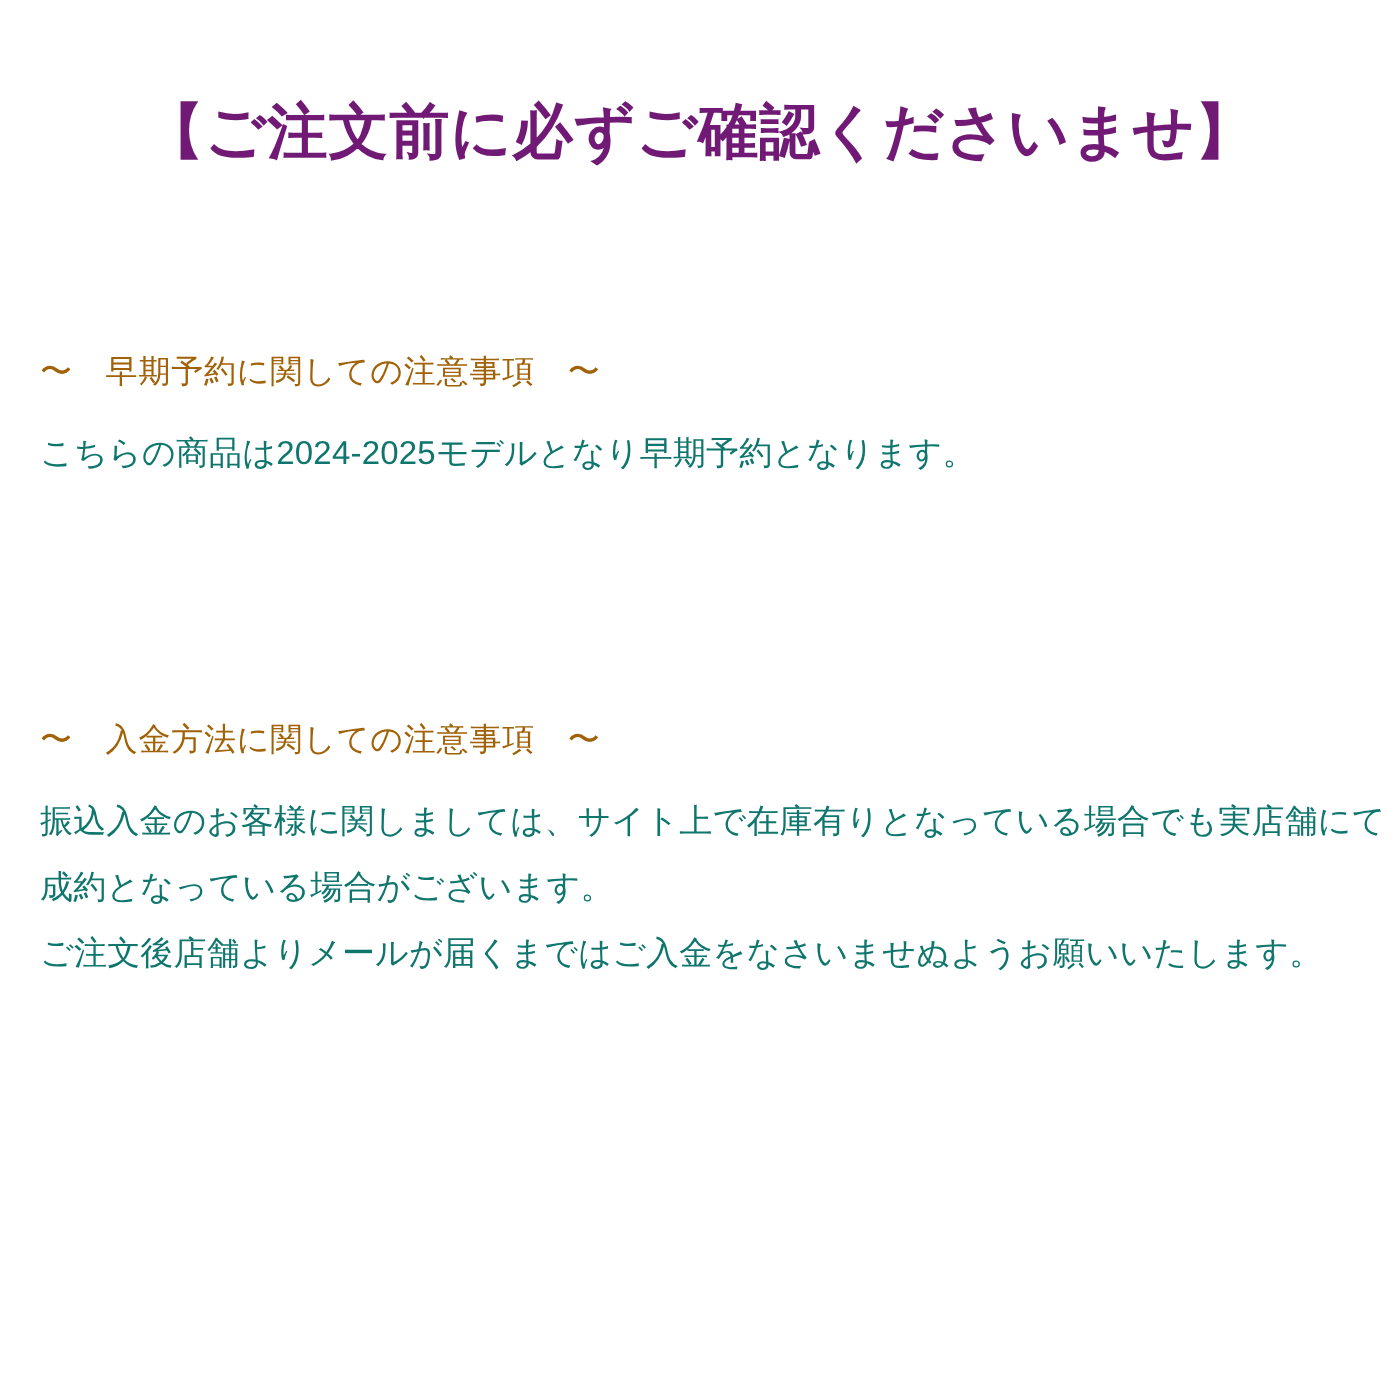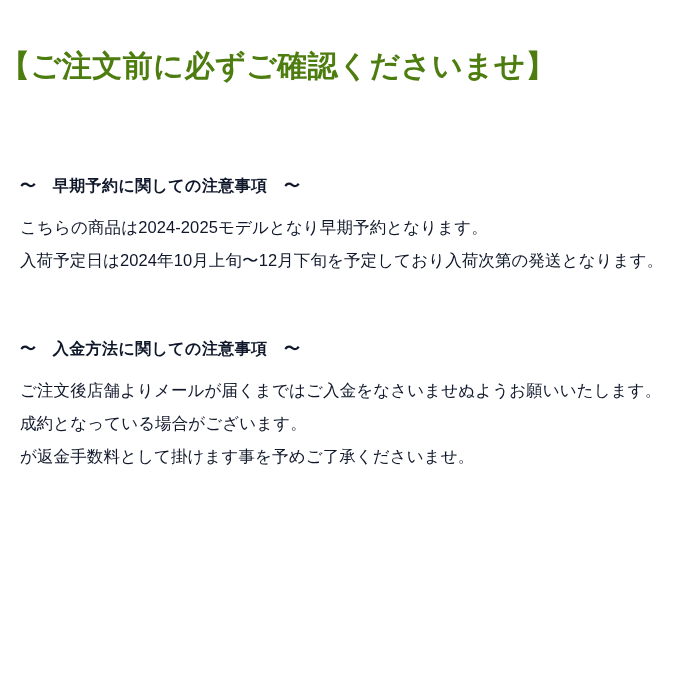--- a/index.html
+++ b/index.html
@@ -18,66 +18,65 @@
     position: relative;
     width: 700px;
     height: 700px;
     box-sizing: border-box;
   }
   .notice-title {
     position: absolute;
     top: 46px;
     left: 0;
     width: 700px;
-    text-align: left;
-    color: #4d7c0f;
+    text-align: center;
+    color: #701a75;
     font-size: 30px;
     font-weight: 700;
     letter-spacing: 0.5px;
     white-space: nowrap;
   }
   .body-block {
     position: absolute;
     left: 20px;
     width: 670px;
   }
   .block-early {
     top: 176px;
   }
   .block-payment {
-    top: 339px;
+    top: 360px;
   }
   .section-heading {
     font-size: 16px;
-    font-weight: 700;
-    color: #0f172a;
+    font-weight: 400;
+    color: #a16207;
     margin: 0 0 14px 0;
     letter-spacing: 0.4px;
   }
   .line {
     font-size: 16.5px;
     line-height: 33px;
-    color: #0f172a;
+    color: #0f766e;
     white-space: nowrap;
     letter-spacing: 0.1px;
   }
 </style>
 </head>
 <body>
 
 <div class="page">
 
   <div class="notice-title">【ご注文前に必ずご確認くださいませ】</div>
 
   <div class="body-block block-early">
     <div class="section-heading">〜　早期予約に関しての注意事項　〜</div>
     <div class="line">こちらの商品は2024-2025モデルとなり早期予約となります。</div>
-    <div class="line">入荷予定日は2024年10月上旬〜12月下旬を予定しており入荷次第の発送となります。</div>
   </div>
 
   <div class="body-block block-payment">
     <div class="section-heading">〜　入金方法に関しての注意事項　〜</div>
+    <div class="line">振込入金のお客様に関しましては、サイト上で在庫有りとなっている場合でも実店舗にて</div>
+    <div class="line">成約となっている場合がございます。</div>
     <div class="line">ご注文後店舗よりメールが届くまではご入金をなさいませぬようお願いいたします。</div>
-    <div class="line">成約となっている場合がございます。</div>
-    <div class="line">が返金手数料として掛けます事を予めご了承くださいませ。</div>
   </div>
 
 </div>
 
 </body></html>

